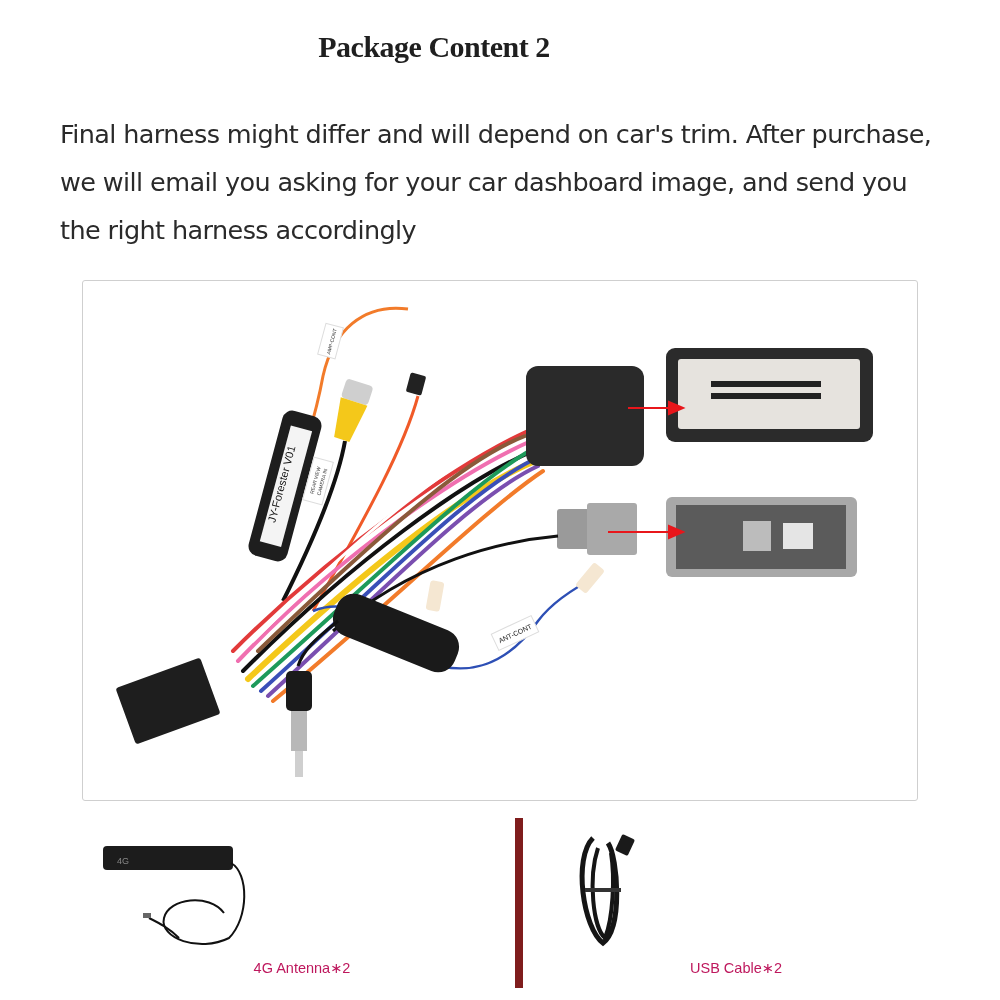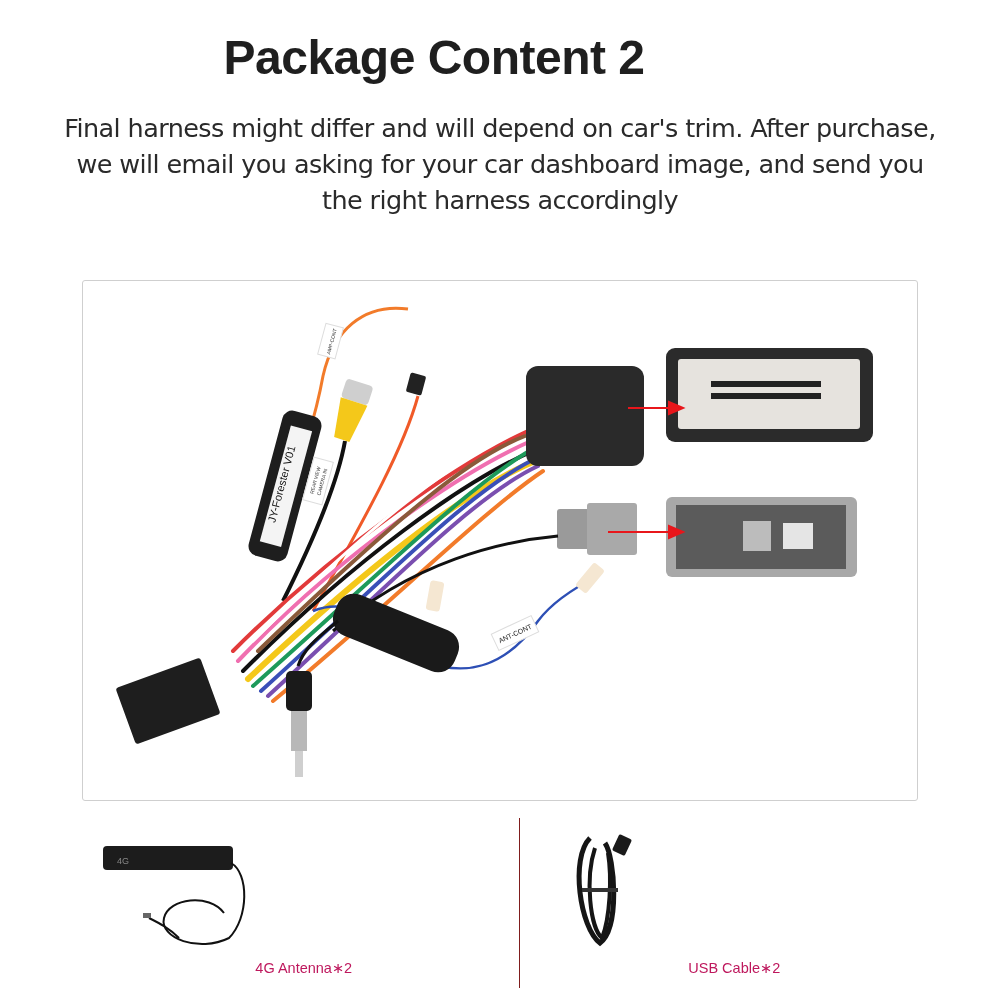--- a/index.html
+++ b/index.html
@@ -1,22 +1,22 @@
 <!DOCTYPE html>
 <html><head>
 <meta charset="utf-8">
 <style>
   html, body { margin: 0; padding: 0; background: #ffffff; }
   body { width: 1000px; height: 1000px; position: relative; overflow: hidden; font-family: "Liberation Sans", sans-serif; color: #222; }
-  .title { position: absolute; left: 0; top: 30px; width: 868px; text-align: center; font-family: Liberation Sans, sans-serif; font-weight: bold; font-size: 48px; letter-spacing: -0.5px; color: #1f1f1f; }
-  .subtitle { position: absolute; left: 60px; top: 110px; width: 880px; text-align: center; font-family: "DejaVu Sans", sans-serif; font-size: 25.5px; line-height: 36px; color: #2a2a2a; letter-spacing: -0.6px; }
+  .title { position: absolute; left: 0; top: 30px; width: 868px; text-align: center; font-family: Liberation Serif, serif; font-weight: bold; font-size: 30px; letter-spacing: -0.5px; color: #1f1f1f; }
+  .subtitle { position: absolute; left: 60px; top: 110px; width: 880px; font-family: "DejaVu Sans", sans-serif; font-size: 25.5px; line-height: 48px; color: #2a2a2a; letter-spacing: -0.6px; }
   .frame { position: absolute; left: 82px; top: 280px; width: 834px; height: 519px; border: 1.5px solid #cfcfcf; border-radius: 3px; background: #fff; }
   .frame svg { position: absolute; left: 0; top: 0; }
   .items { position: absolute; left: 89px; top: 818px; width: 860px; height: 170px; display: flex; }
-  .item { position: relative; flex: 1; border-left: 1px solid #7f1d1d; }
+  .item { position: relative; flex: 1; border-left: 8px solid #7f1d1d; }
   .item:first-child { border-left: none; }
   .item svg { position: absolute; left: 0; top: 0; }
   .item .label { position: absolute; left: 0; right: 0; bottom: 12px; text-align: center; font-size: 14.5px; color: #be185d; }
 </style>
 </head>
 <body>
 
 <div class="title">Package Content 2</div>
 <div class="subtitle">Final harness might differ and will depend on car's trim. After purchase, we will email you asking for your car dashboard image, and send you the right harness accordingly</div>
 

